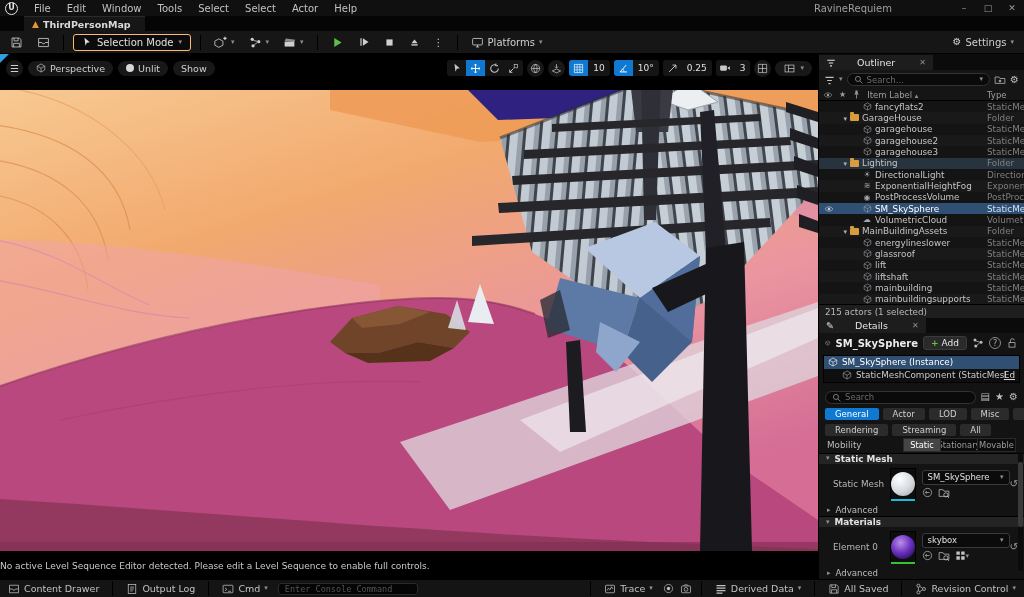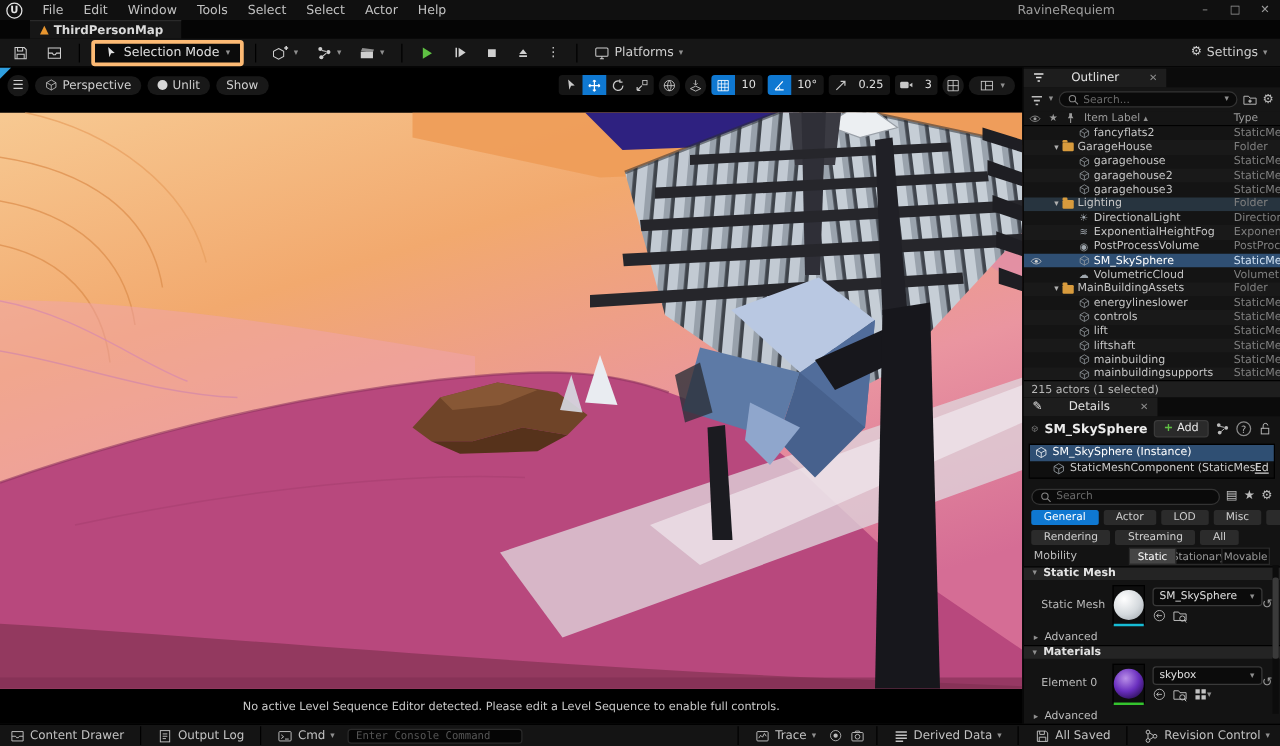--- a/index.html
+++ b/index.html
@@ -16,41 +16,41 @@
   .proj{color:#9f9f9f;margin-right:60px}
   .winbtn{width:24px;text-align:center;color:#9a9a9a;font-size:9px;padding:1px 0}
   
   .tabbar{position:absolute;left:0;top:16px;right:0;height:15px;background:#050505;display:flex;align-items:flex-end}
   .atab{height:15px;background:#161616;border-top:1px solid #2a2a2a;display:flex;align-items:center;gap:4px;padding:0 14px 0 8px;margin-left:24px;font-size:9.5px;color:#dadada;font-weight:bold}
   .lvlic{color:#e8962f;font-size:9px}
   
   .toolbar{position:absolute;left:0;top:31px;right:0;height:23px;background:#161616;border-bottom:1px solid #000;display:flex;align-items:center;padding:0 6px;gap:6px}
   .tbtn{display:flex;align-items:center;gap:4px;color:#cfcfcf;font-size:10px;padding:2px 4px;border-radius:3px}
   .sep{width:1px;height:15px;background:#000;margin:0 3px}
-  .selmode{background:#0b0b0b;border:3px solid #fdba74;border-radius:3px;padding:2px 8px;display:flex;gap:5px;align-items:center;font-size:10px;color:#e0e0e0}
+  .selmode{background:#0b0b0b;border:1px solid #fdba74;border-radius:3px;padding:2px 8px;display:flex;gap:5px;align-items:center;font-size:10px;color:#e0e0e0}
   .play{color:#5fc043}
   .toolbar .spacer{flex:1}
   
   .viewport{position:absolute;left:0;top:54px;width:818px;bottom:18px;background:#000;overflow:hidden}
   .rightpanel{position:absolute;left:818px;top:54px;right:0;bottom:18px;background:#161616;border-left:1px solid #000}
   
   .vp-tools{position:absolute;left:0;top:4px;right:0;height:20px;display:flex;align-items:center;gap:5px;padding:0 6px;z-index:5}
   .pill{background:rgba(26,26,26,.92);border-radius:9px;display:flex;align-items:center;gap:4px;padding:2px 8px;font-size:9.5px;color:#cfcfcf}
   .round{width:17px;height:17px;border-radius:50%;background:rgba(26,26,26,.92);display:flex;align-items:center;justify-content:center;color:#cfcfcf;font-size:10px}
   .vp-right{margin-left:auto;display:flex;align-items:center;gap:4px}
   .tgroup{background:rgba(22,22,22,.95);border-radius:3px;display:flex;overflow:hidden}
   .tg-btn{width:19px;height:16px;display:flex;align-items:center;justify-content:center;color:#c9c9c9}
   .tg-btn.on{background:#0f78d1;color:#fff}
   .snapchip{background:rgba(22,22,22,.95);border-radius:3px;display:flex;align-items:center;overflow:hidden}
   .snapchip .ic{width:19px;height:16px;display:flex;align-items:center;justify-content:center}
   .snapchip .ic.on{background:#0f78d1;color:#fff}
   .snapchip .val{padding:0 5px;font-size:9px;color:#e0e0e0}
   .vp-wedge{position:absolute;left:0;top:0;width:0;height:0;border-top:9px solid #2f9fe0;border-right:9px solid transparent;z-index:6}
   .scene{position:absolute;left:0;top:36px;width:818px;height:461px}
-  .vp-msg{position:absolute;left:0;right:0;bottom:8px;text-align:center;font-size:9px;color:#c9c9c9;z-index:4}
+  .vp-msg{position:absolute;left:0;right:0;bottom:8px;text-align:left;font-size:9px;color:#c9c9c9;z-index:4}
   
   .outliner{position:absolute;left:0;top:0;right:0;height:264px;display:flex;flex-direction:column;background:#151515}
   .ptabrow{height:16px;background:#0b0b0b;display:flex;align-items:flex-end}
   .ptab{height:15px;background:#1d1d1d;display:flex;align-items:center;gap:21px;padding:0 7px;font-size:9.5px;color:#e3e3e3}
   .ptab .x{color:#8d8d8d;font-size:8px;margin-left:3px}
   .filterrow{height:19px;display:flex;align-items:center;gap:4px;padding:0 5px;background:#151515}
   .srch{flex:1;height:13px;background:#0a0a0a;border:1px solid #333;border-radius:7px;display:flex;align-items:center;gap:4px;padding:0 6px;color:#6f6f6f}
   .srch input{flex:1;background:transparent;border:none;outline:none;color:#bbb;font-size:8.5px}
   .srch input::placeholder{color:#6a6a6a}
   .colhdr{height:12px;display:flex;align-items:center;font-size:8.5px;color:#9c9c9c;border-bottom:1px solid #000;position:relative;padding-left:4px;gap:6px}
@@ -726,21 +726,21 @@
           <span class="otyp">StaticMeshA</span>
         </div>
         <div class="orow">
           <span class="oeye"></span>
           <span class="oind" style="width:26px;text-align:right"></span>
           <span class="oicn">
             <svg class="i" width="9" height="9">
               <use href="#cube"></use>
             </svg>
           </span>
-          <span class="olbl">controls</span>
+          <span class="olbl">glassroof</span>
           <span class="otyp">StaticMeshA</span>
         </div>
         <div class="orow">
           <span class="oeye"></span>
           <span class="oind" style="width:26px;text-align:right"></span>
           <span class="oicn">
             <svg class="i" width="9" height="9">
               <use href="#cube"></use>
             </svg>
           </span>

